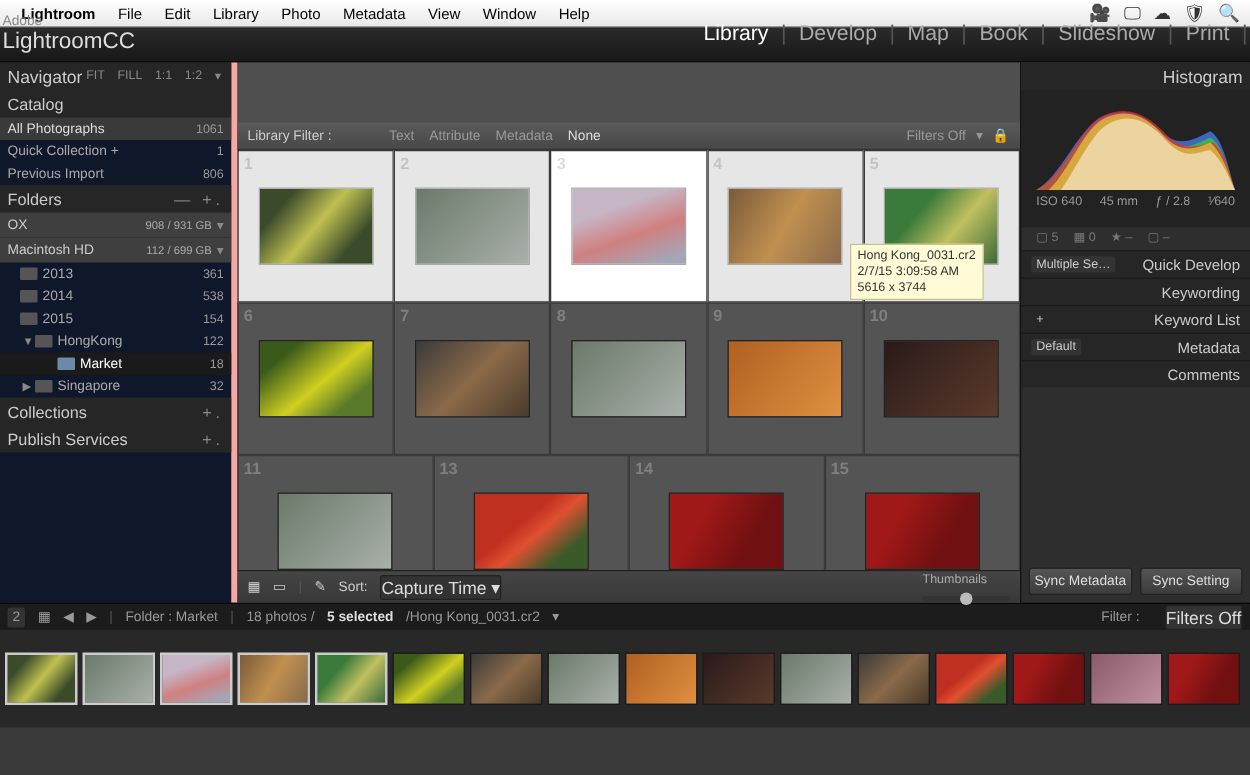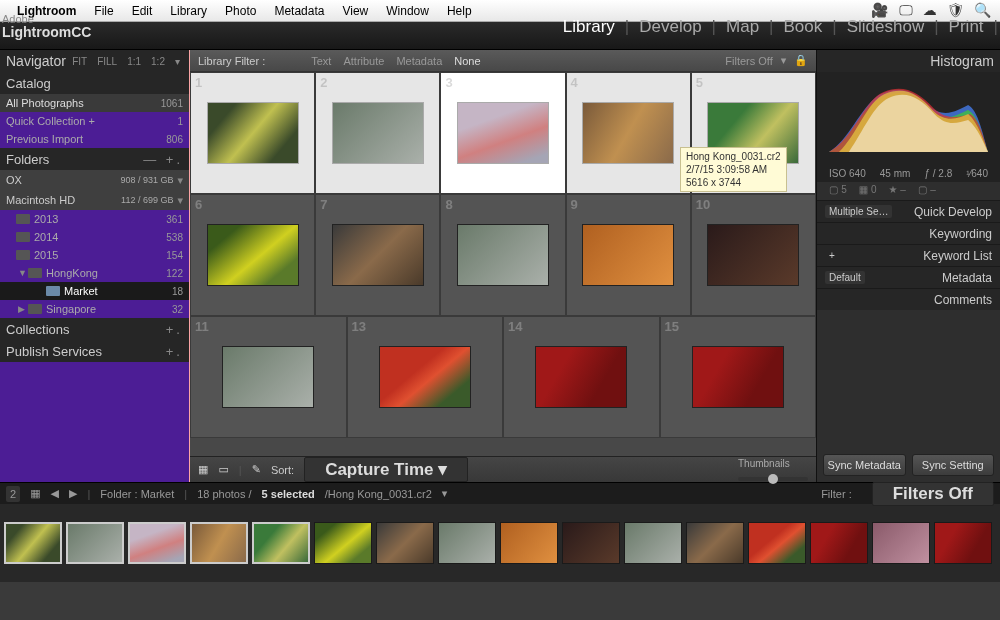--- a/index.html
+++ b/index.html
@@ -7,31 +7,31 @@
 
     
     .macmenu { height: 22px; background: linear-gradient(to bottom, #fff, #e8e8e8); display: flex; align-items: center; padding: 0 8px; font-size: 12px; border-bottom: 1px solid #aaa; }
     .macmenu-item { padding: 0 9px; cursor: default; }
     .macmenu-item.bold { font-weight: bold; }
     .macmenu-right { margin-left: auto; display: flex; gap: 10px; font-size: 14px; color: #333; }
 
     
     .lr-titlebar { height: 28px; background: linear-gradient(to bottom, #2a2a2a, #181818); display: flex; align-items: center; color: #bbb; padding: 0 2px 18px 2px; border-bottom: 1px solid #000; }
     .lr-brand { font-size: 11px; color: #888; line-height: 1.0; }
-    .lr-brand .big { font-size: 14px; color: #ddd; font-weight: 700; text-align: right; }
+    .lr-brand .big { font-size: 18px; color: #ddd; font-weight: 400; text-align: right; }
     .lr-modules { margin-left: auto; display: flex; gap: 0; font-size: 17px; color: #aaa; align-items: center; }
     .lr-module { padding: 0 10px; cursor: default; }
     .lr-module.active { color: #fff; font-weight: 400; }
     .lr-module-sep { color: #555; }
 
     
     .main { display: flex; height: 432px; }
 
     
-    .leftpanel { width: 190px; background: #4c1d95; color: #bbb; font-size: 11px; display: flex; flex-direction: column; border-right: 1px solid #fca5a5; }
+    .leftpanel { width: 190px; background: #0f172a; color: #bbb; font-size: 11px; display: flex; flex-direction: column; border-right: 5px solid #fca5a5; }
     .panel-hdr { height: 22px; background: #262626; display: flex; align-items: center; padding: 0 6px; font-size: 14px; color: #ccc; }
     .panel-hdr.small { font-size: 13px; }
     .panel-hdr-right { margin-left: auto; color: #888; font-size: 10px; display: flex; gap: 4px; }
     .nav-opts span { padding: 0 3px; }
     .plusminus { font-size: 13px; letter-spacing: 3px; }
     .panel-row { height: 18px; display: flex; align-items: center; padding: 0 6px; font-size: 11px; color: #aaa; }
     .panel-row.sel { background: #3a3a3a; color: #ddd; }
     .panel-row .count { margin-left: auto; color: #999; font-size: 10px; }
     .folder-row { height: 18px; display: flex; align-items: center; padding: 0 6px; font-size: 11px; color: #aaa; }
     .folder-row .tri { width: 10px; font-size: 9px; color: #888; }
@@ -39,48 +39,48 @@
     .folder-row .count { margin-left: auto; color: #999; font-size: 10px; }
     .folder-row.sel { background: #1a1a1a; color: #fff; }
     .folder-row.sel .fico { background: #6b8aa8; }
     .drive-row { height: 20px; background: #3f3f3f; display: flex; align-items: center; padding: 0 6px; font-size: 11px; color: #ccc; }
     .drive-row .bar { margin-left: auto; font-size: 9px; color: #aaa; }
     .leftbtns { margin-top: auto; padding: 6px; display: flex; gap: 6px; }
     .btn-dark { flex: 1; height: 22px; background: linear-gradient(to bottom, #555, #3c3c3c); border: 1px solid #222; color: #ddd; font-size: 11px; border-radius: 3px; display: flex; align-items: center; justify-content: center; }
 
     
     .center { flex: 1; display: flex; flex-direction: column; background: #4f4f4f; }
-    .filterbar { height: 22px; background: linear-gradient(to bottom, #5a5a5a, #484848); display: flex; align-items: center; font-size: 11px; color: #999; padding: 4px 8px; border-bottom: 1px solid #333; }
+    .filterbar { height: 22px; background: linear-gradient(to bottom, #5a5a5a, #484848); display: flex; align-items: center; font-size: 11px; color: #999; padding: 4px 8px; border-bottom: 1px solid #333; margin-top: 48px; }
     .filterbar .label { color: #ccc; margin-right: 40px; }
     .filterbar .fitem { margin: 0 6px; cursor: default; }
     .filterbar .fitem.active { color: #ddd; }
     .filterbar .right { margin-left: auto; display: flex; align-items: center; gap: 8px; }
     .lock { color: #c9a84a; font-size: 11px; }
 
     .grid { flex: 1; background: #484848; overflow: hidden; }
     .gridrow { display: flex; height: 122px; }
     .cell { flex: 1; background: #545454; border: 1px solid #3a3a3a; display: flex; align-items: center; justify-content: center; position: relative; }
     .cell.sel { background: #e6e6e6; }
     .cell.cur { background: #fff; }
     .thumb { width: 92px; height: 62px; background: #888; border: 1px solid #222; position: relative; }
     .cell.sel .thumb, .cell.cur .thumb { border: 1px solid #aaa; }
     .cellnum { position: absolute; top: 2px; left: 4px; font-size: 13px; color: rgba(255,255,255,0.25); font-weight: bold; }
     .cell.sel .cellnum, .cell.cur .cellnum { color: rgba(0,0,0,0.15); }
     .tooltip { position: absolute; top: 75px; left: 490px; background: #fffbd6; border: 1px solid #c8c090; font-size: 10px; padding: 2px 5px; color: #333; z-index: 10; line-height: 1.3; }
 
     .toolbar2 { height: 26px; background: linear-gradient(to bottom, #454545, #383838); display: flex; align-items: center; padding: 0 8px; font-size: 11px; color: #ccc; gap: 10px; border-top: 1px solid #222; }
-    .sort-select { background: #333; color: #ddd; border: 1px solid #222; font-size: 17px; padding: 1px 20px; border-radius: 2px; font-weight: bold; }
+    .sort-select { background: #333; color: #ddd; border: 1px solid #222; font-size: 14px; padding: 1px 0; border-radius: 2px; }
     .slider { width: 70px; height: 4px; background: #333; border-radius: 2px; position: relative; margin-top: 8px; }
     .slider-knob { width: 10px; height: 10px; background: #bbb; border-radius: 5px; position: absolute; top: -3px; left: 30px; }
 
     
     .rightpanel { width: 184px; background: #2e2e2e; color: #bbb; font-size: 11px; display: flex; flex-direction: column; border-left: 1px solid #111; }
     .histwrap { height: 110px; background: #222; position: relative; }
     .hist { margin: 8px 12px 0 12px; height: 72px; position: relative; }
-    .meta-row { height: 18px; display: flex; justify-content: space-between; padding: 16px 12px; font-size: 10px; color: #999; }
+    .meta-row { height: 18px; display: flex; justify-content: space-between; padding: 4px 12px; font-size: 10px; color: #999; }
     .tinymeta { height: 18px; display: flex; gap: 12px; padding: 2px 12px; font-size: 10px; color: #777; }
     .rpanel-row { height: 22px; background: #262626; display: flex; align-items: center; justify-content: flex-end; padding: 0 8px; color: #ccc; font-size: 12px; border-top: 1px solid #1a1a1a; }
     .rpanel-row .left-ctrl { margin-right: auto; background: #333; padding: 1px 4px; font-size: 10px; border-radius: 2px; }
     .rightbtns { margin-top: auto; padding: 6px; display: flex; gap: 6px; }
 
     
     .statusbar { height: 22px; background: #1c1c1c; display: flex; align-items: center; font-size: 11px; color: #999; padding: 0 6px; gap: 10px; border-top: 1px solid #000; }
     .statusbar .sep { color: #555; }
     .statusbar b { color: #ddd; font-weight: bold; }
     .statusbar .right { margin-left: auto; display: flex; gap: 20px; align-items: center; }

